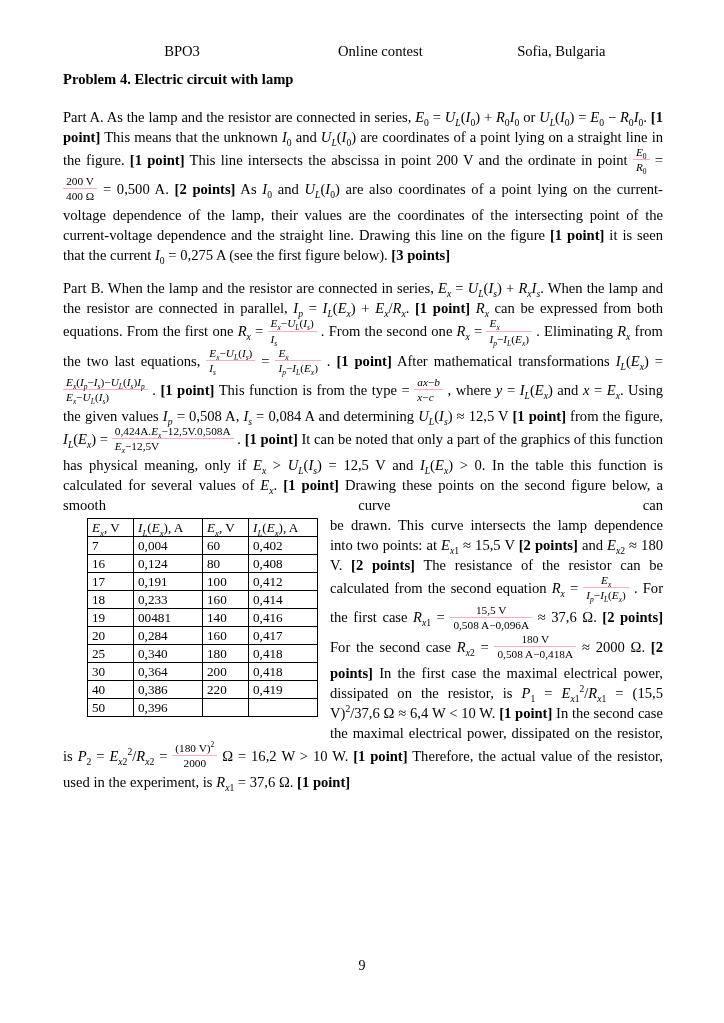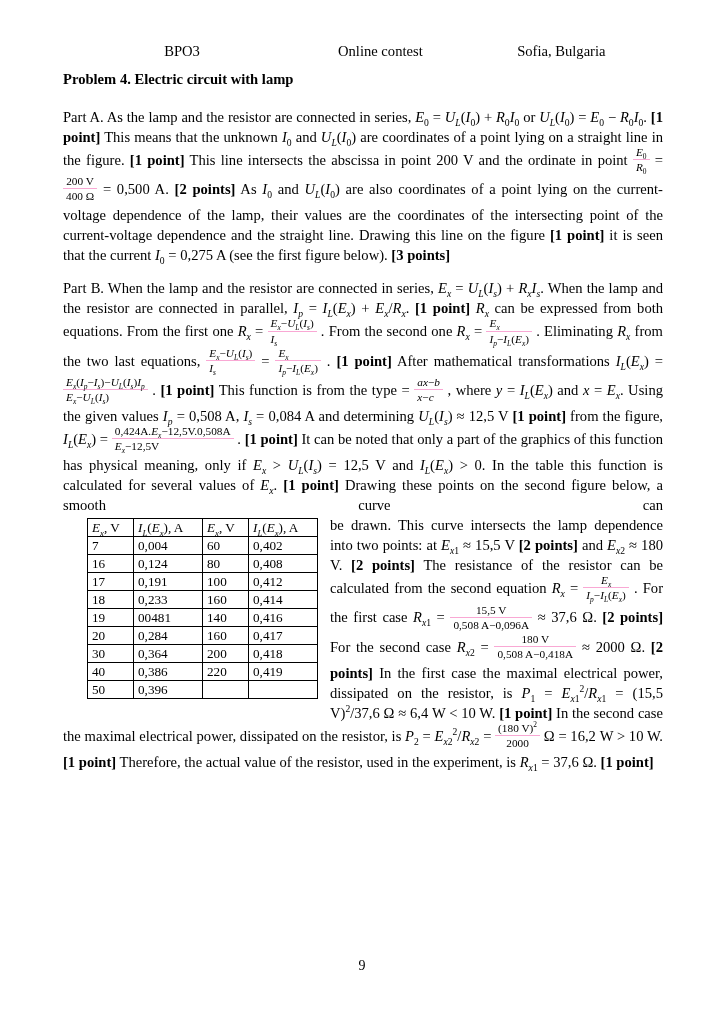--- a/index.html
+++ b/index.html
@@ -147,20 +147,26 @@
             <td>140</td>
             <td>0,416</td>
           </tr>
           <tr>
             <td>20</td>
             <td>0,284</td>
             <td>160</td>
             <td>0,417</td>
           </tr>
           <tr>
+            <td>25</td>
+            <td>0,340</td>
+            <td>180</td>
+            <td>0,418</td>
+          </tr>
+          <tr>
             <td>30</td>
             <td>0,364</td>
             <td>200</td>
             <td>0,418</td>
           </tr>
           <tr>
             <td>40</td>
             <td>0,386</td>
             <td>220</td>
             <td>0,419</td>

